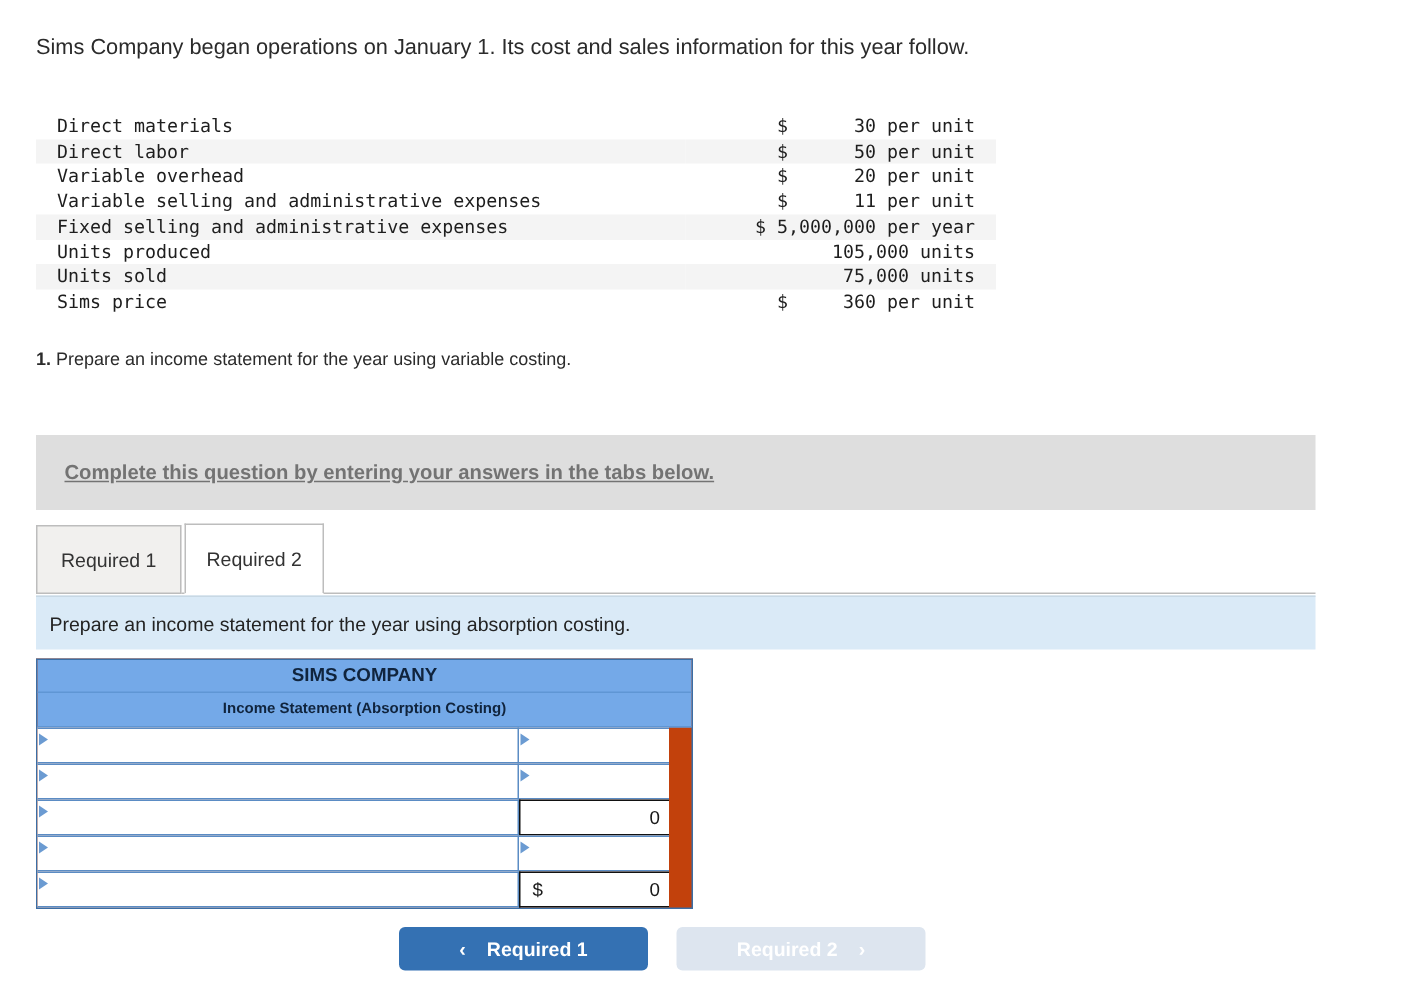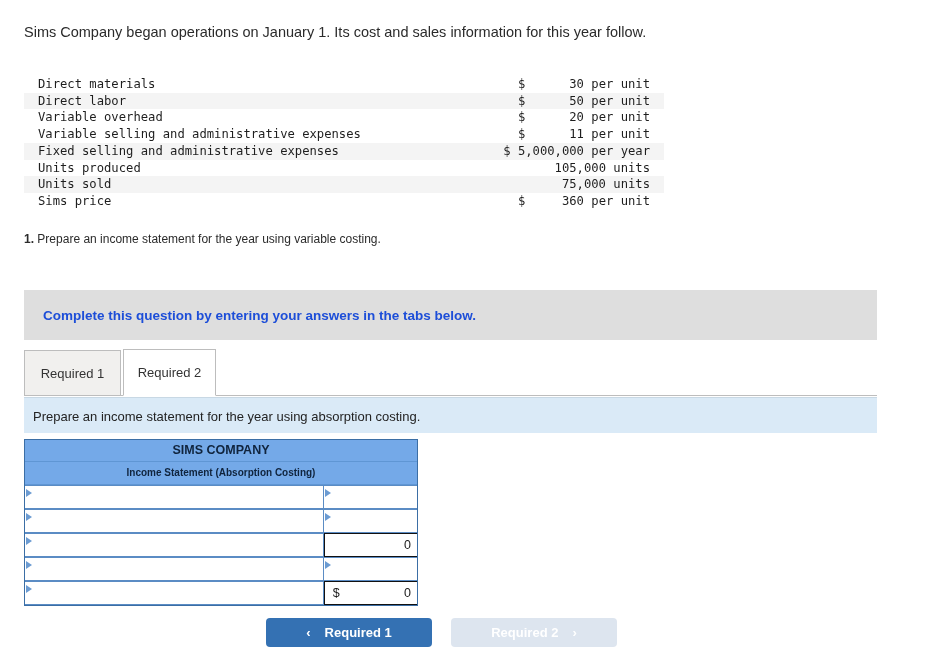--- a/index.html
+++ b/index.html
@@ -68,21 +68,22 @@
     height: 50px;
     background: #dedede;
   }
   .qbox .qtext {
     position: absolute;
     left: 19px;
     top: 50%;
     transform: translateY(-50%);
     font-size: 13.5px;
     font-weight: bold;
-    color: #1d4ed8;
+    color: #737373;
+    text-decoration: underline;
   }
 
   
   .tabstrip {
     position: absolute;
     left: 24px;
     top: 348px;
     width: 853px;
     height: 48px;
   }
@@ -140,21 +141,21 @@
     transform: translateY(-50%);
     font-size: 13px;
     color: #232323;
   }
 
   
   .grid {
     position: absolute;
     left: 24px;
     top: 439px;
-    width: 394px;
+    width: 438px;
     border: 1px solid #3b6ea5;
     box-sizing: border-box;
     background: #c2410c;
   }
   .grid .hrow {
     background: #74a9e8;
     color: #10243d;
     font-size: 12.5px;
     font-weight: bold;
     text-align: center;

